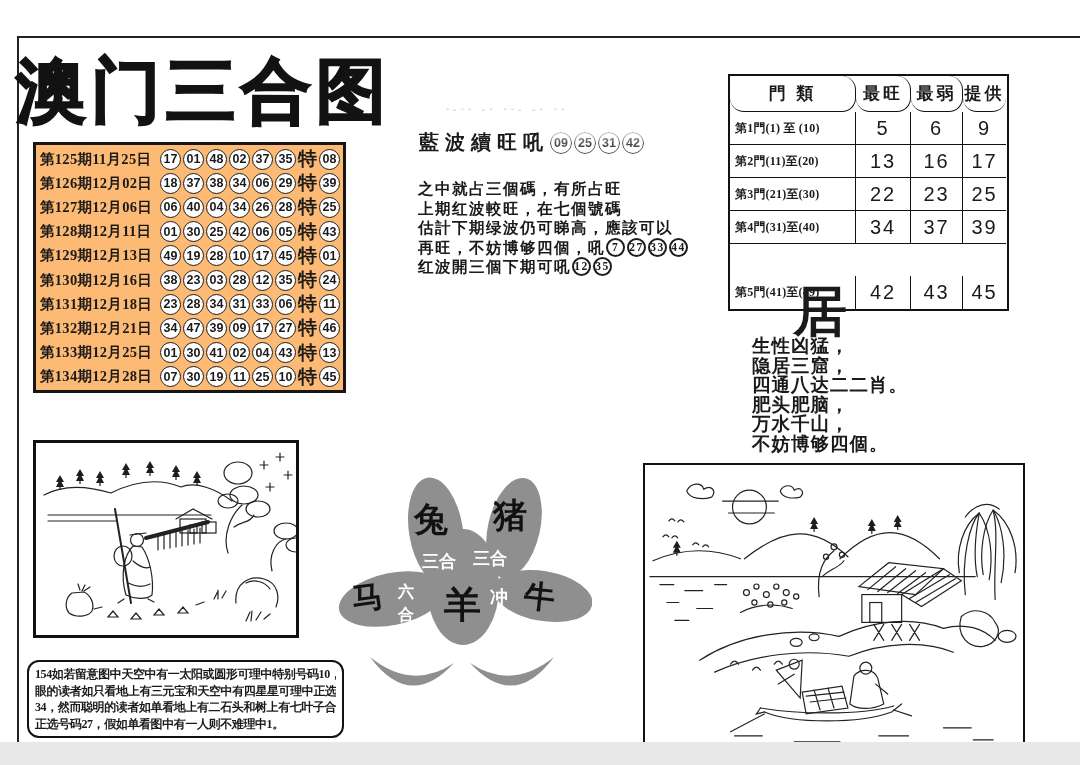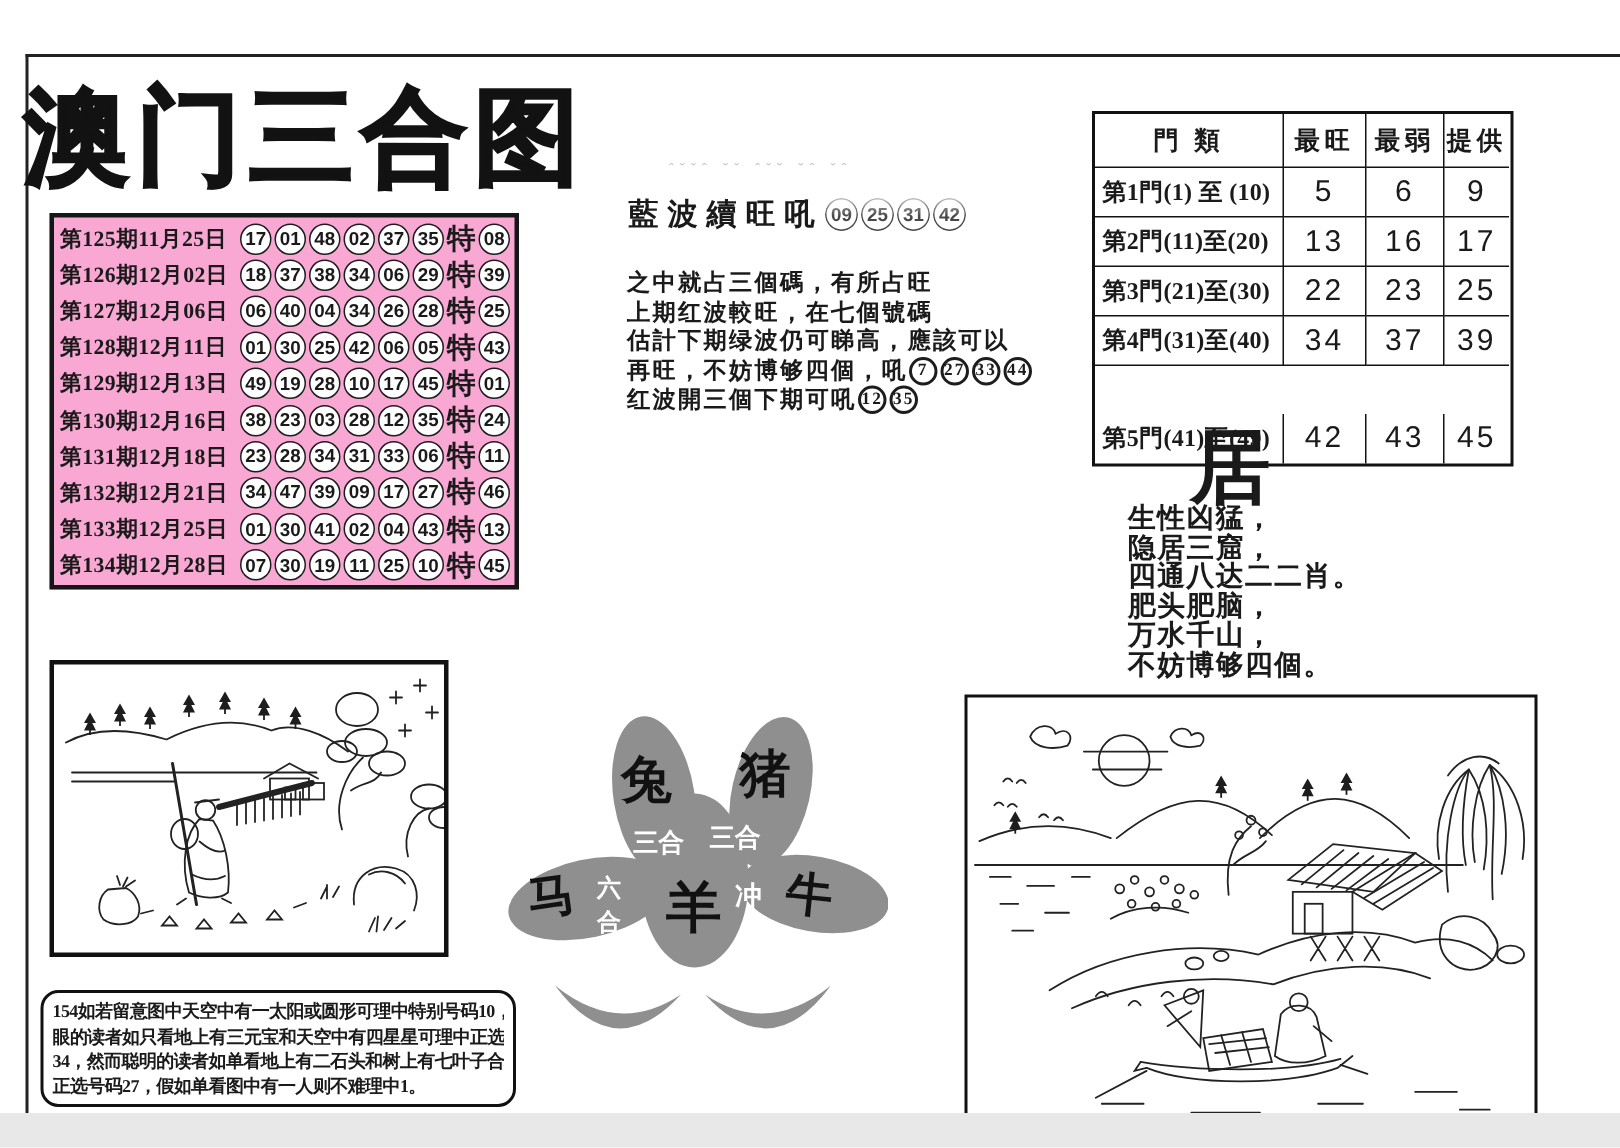--- a/index.html
+++ b/index.html
@@ -9,21 +9,21 @@
   .line{position:absolute;background:#222;}
   .line.top{left:17px;top:36px;width:1063px;height:2px;}
   .line.left{left:17px;top:36px;width:2px;height:722px;}
   .line.bottom{left:17px;top:753px;width:1063px;height:4px;background:#2d2d2d;}
 
   .title{left:16px;top:56px;margin:0;font-size:70px;line-height:1;font-weight:900;
          letter-spacing:5px;color:#121212;-webkit-text-stroke:2px #121212;white-space:nowrap;}
 
   
   .results{left:33px;top:142px;width:313px;height:251px;border:3px solid #161616;
-           box-sizing:border-box;background:#f9a8d4;padding:2px 0 0 4px;}
+           box-sizing:border-box;background:#fdba74;padding:2px 0 0 4px;}
   .result-row{display:flex;align-items:center;height:24.2px;white-space:nowrap;}
   .result-row .lab{width:119px;font-size:14.5px;font-weight:700;letter-spacing:.3px;
                    font-family:"Liberation Serif","DejaVu Serif",serif;}
   .circ{display:inline-flex;align-items:center;justify-content:center;box-sizing:border-box;
         width:21px;height:21px;border:1.5px solid #1d1d1d;border-radius:50%;background:#fff;
         font-size:12.5px;font-weight:700;margin:0 1px;flex:0 0 auto;}
   .te{font-size:19px;font-weight:900;margin:0 1px;font-family:"Liberation Serif","DejaVu Serif",serif;}
 
   
   .ghost{left:446px;top:108px;width:230px;opacity:.28;font-size:10px;letter-spacing:4px;
@@ -45,22 +45,22 @@
   .fline .circ{width:19px;height:19px;border-width:2px;font-size:11.5px;margin:0 1px;}
 
   
   .stats{left:728px;top:74px;width:281px;border:2.5px solid #121212;box-sizing:border-box;
          display:grid;grid-template-columns:126px 55px 52px 43px;background:#fff;}
   .stats .cell{border-right:1.5px solid #121212;border-bottom:1.5px solid #121212;
          display:flex;align-items:center;justify-content:center;box-sizing:border-box;}
   .stats .cell.lastcol{border-right:none;}
   .stats .cell.lastrow{border-bottom:none;margin-top:32px;}
   .stats .th{height:36px;font-size:17px;font-weight:700;letter-spacing:3px;
-         font-family:Liberation Serif, serif;}
-  .stats .cat{height:33px;font-size:16px;font-weight:700;justify-content:flex-start;
+         font-family:Liberation Sans, sans-serif;border-radius:14px;}
+  .stats .cat{height:33px;font-size:12px;font-weight:700;justify-content:flex-start;
          padding-left:5px;letter-spacing:.2px;white-space:nowrap;
          font-family:"Liberation Serif","DejaVu Serif",serif;}
   .stats .val{height:33px;font-size:20px;font-weight:400;letter-spacing:2px;}
 
   
   .riddletitle{left:793px;top:276px;font-size:54px;font-weight:900;
          font-family:"Liberation Serif","DejaVu Serif",serif;}
   .poem{left:752px;top:337px;font-size:18.5px;font-weight:800;line-height:19.5px;
         letter-spacing:1px;font-family:Liberation Serif, serif;white-space:nowrap;}
 

